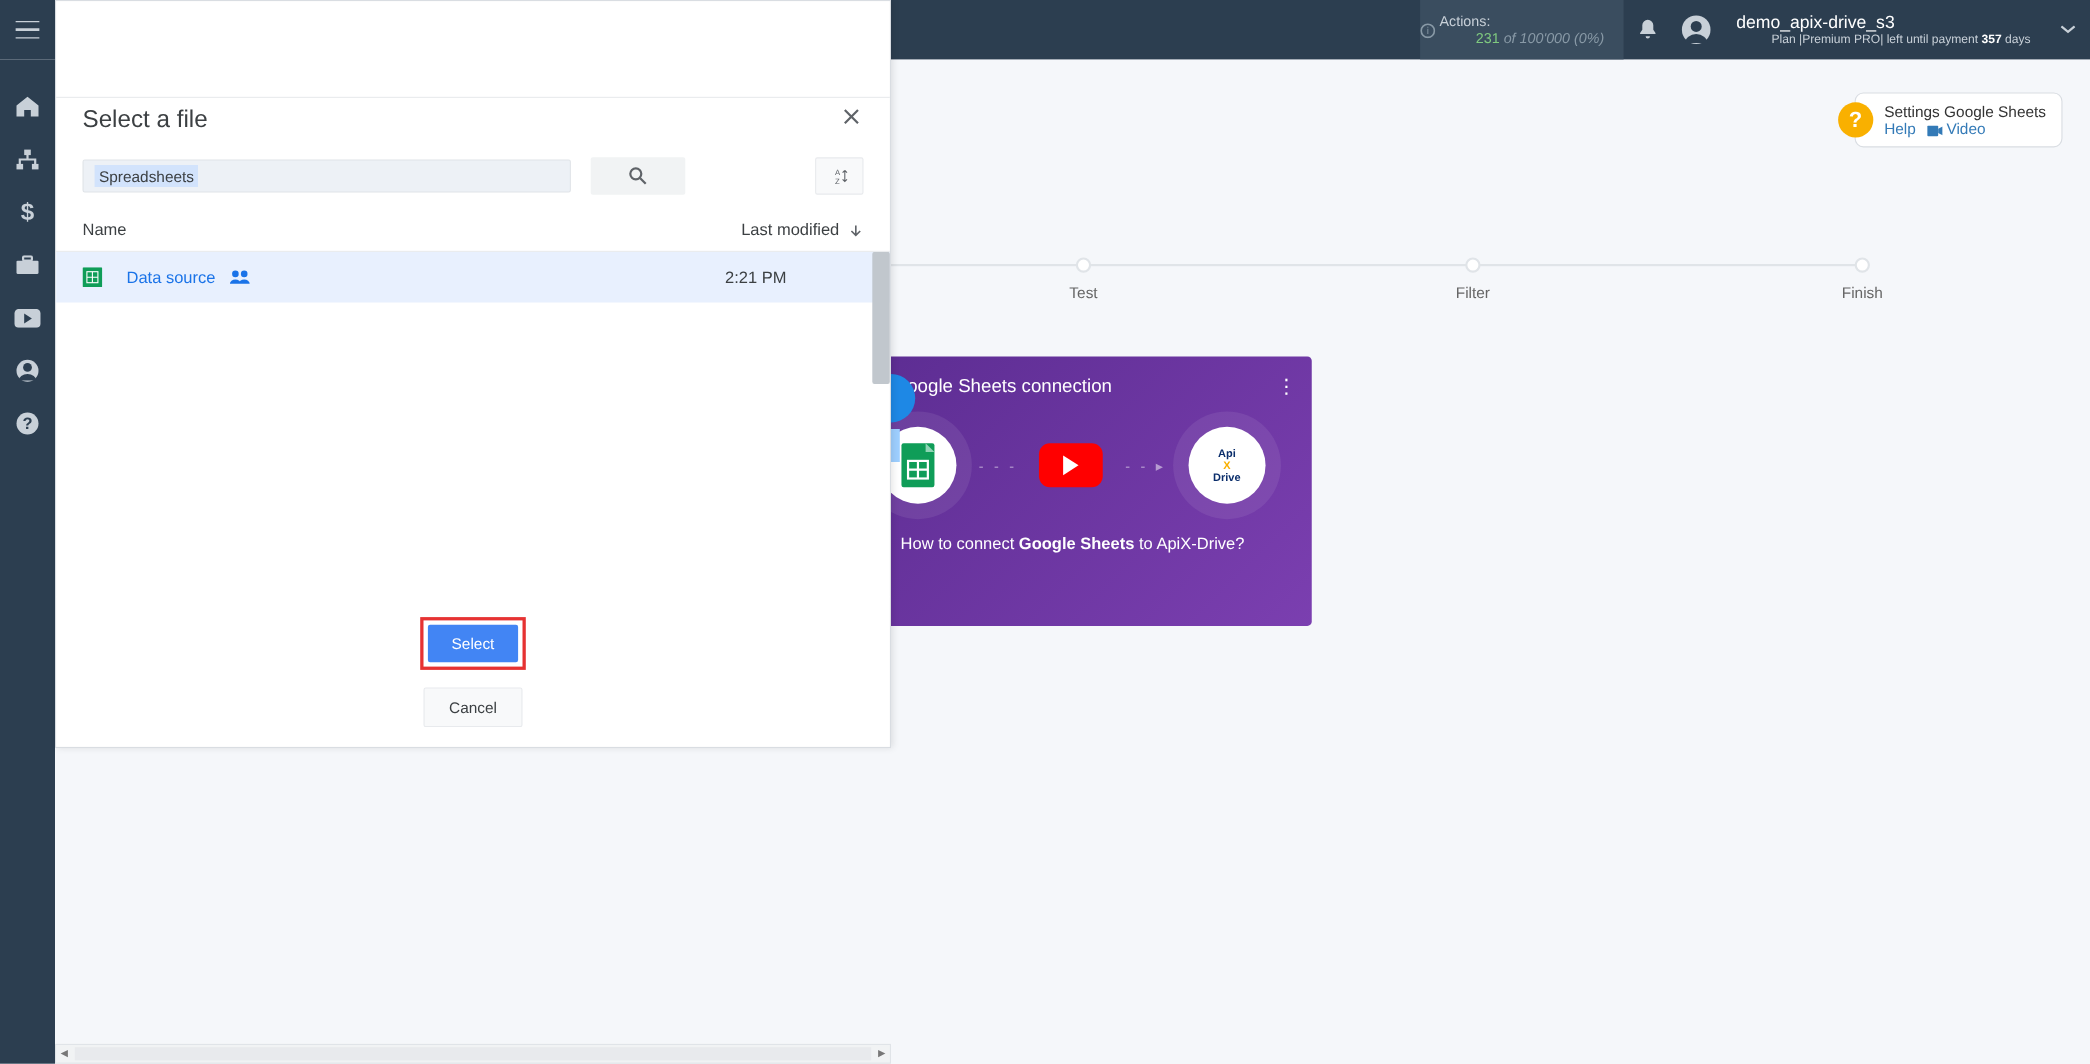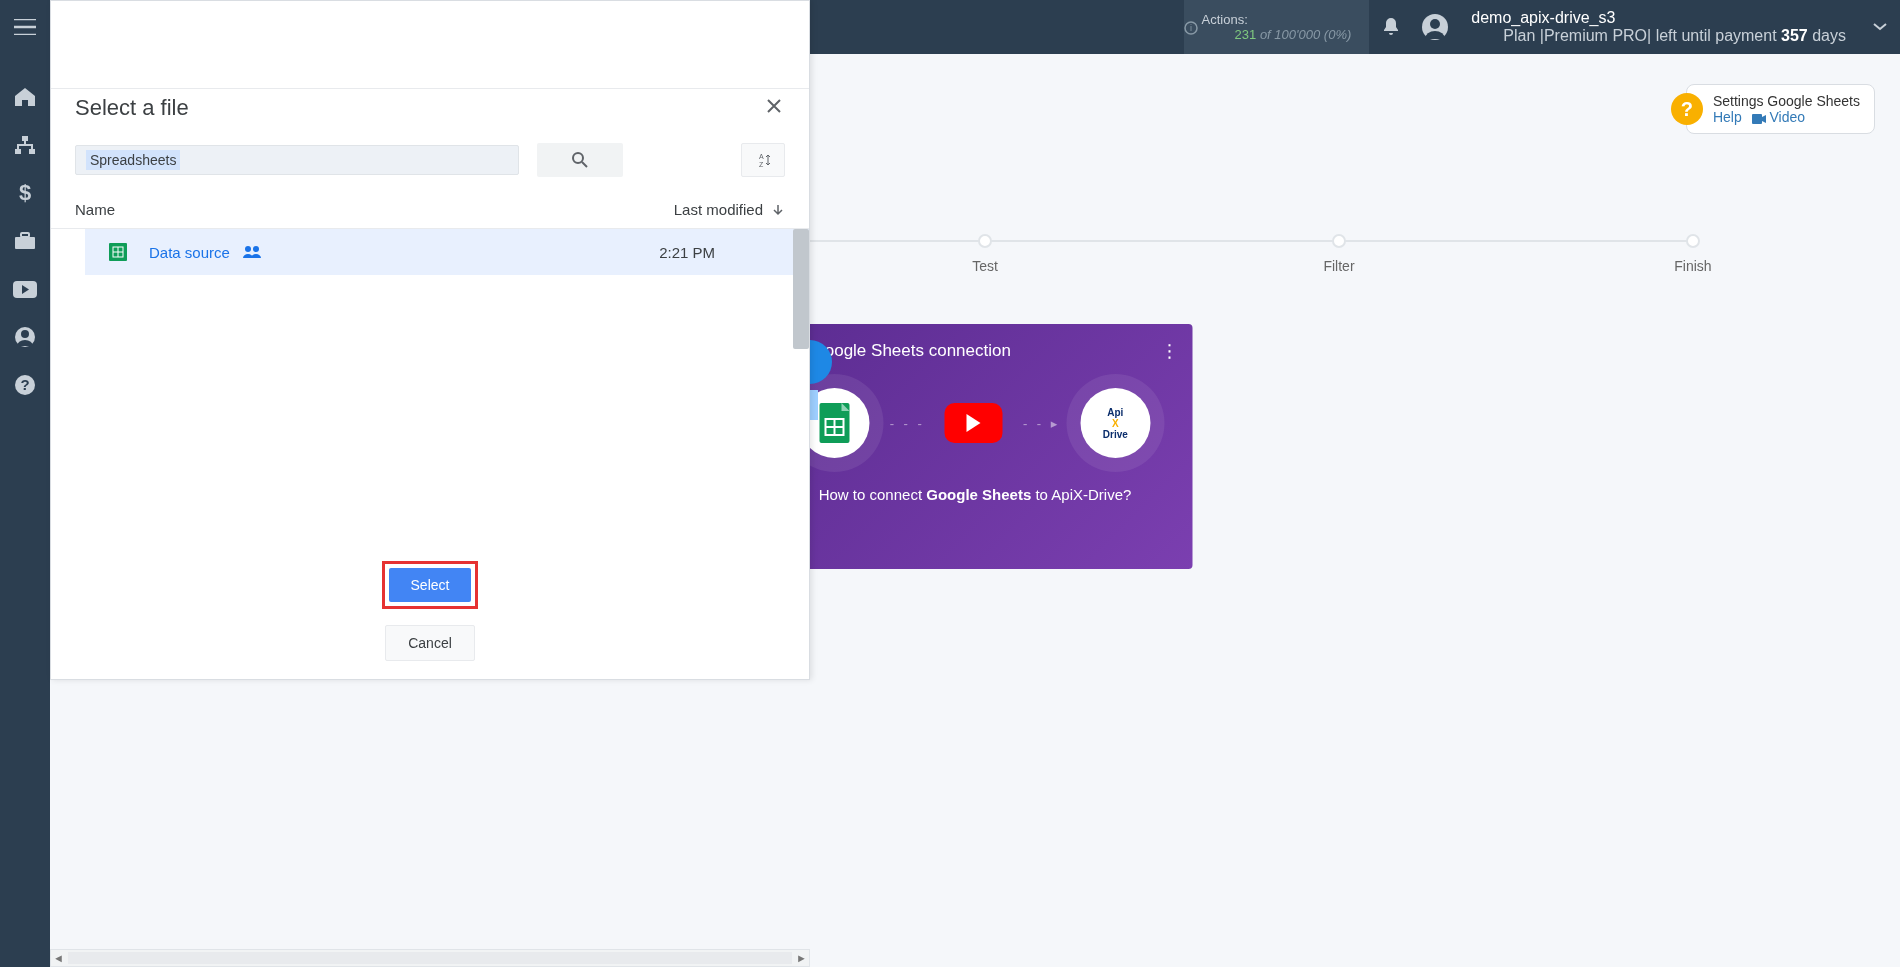--- a/index.html
+++ b/index.html
@@ -9,21 +9,21 @@
 .top-header { position: absolute; top: 0; left: 0; right: 0; height: 54px; background: #2c3e50; display: flex; align-items: center; color: #c8d0d8; z-index: 5; }
 .hamburger { width: 50px; height: 54px; display: flex; align-items: center; justify-content: center; cursor: pointer; }
 .top-header .right { margin-left: auto; display: flex; align-items: center; height: 100%; }
 .actions-box { background: #3a4d5f; height: 100%; padding: 8px 18px; display: flex; flex-direction: column; justify-content: center; font-size: 13px; }
 .actions-box .line2 { font-size: 13px; }
 .actions-box .green { color: #7fc97f; margin-left: 33px; }
 .actions-box .gray { color: #8899a6; font-style: italic; }
 .bell-box, .user-icon-box { width: 44px; height: 100%; display: flex; align-items: center; justify-content: center; }
 .user-info { padding: 6px 14px; font-size: 13px; }
 .user-info .name { color: #fff; font-size: 16px; }
-.user-info .plan { color: #c8d0d8; font-size: 16px; padding-left: 32px; }
+.user-info .plan { color: #c8d0d8; font-size: 11px; padding-left: 32px; }
 .user-info .days { font-weight: bold; color: #fff; }
 .expand-box { width: 40px; display: flex; align-items: center; justify-content: center; }
 
 
 .left-sidebar { position: absolute; top: 54px; left: 0; width: 50px; bottom: 0; background: #2c3e50; display: flex; flex-direction: column; align-items: center; padding-top: 30px; gap: 22px; z-index: 5; }
 .sidebar-icon { width: 26px; height: 26px; display: flex; align-items: center; justify-content: center; color: #c8d0d8; cursor: pointer; }
 
 
 .main-area { position: absolute; top: 54px; left: 50px; right: 0; bottom: 0; background: #f5f7fa; }
 
@@ -70,21 +70,21 @@
 .search-row { display: flex; align-items: center; padding: 4px 24px 14px; gap: 18px; }
 .chip { background: #edf1f6; border: 1px solid #e0e4e8; border-radius: 2px; padding: 6px 10px; width: 444px; text-align: left; font-size: 14px; color: #3c4043; }
 .chip span { background: #d2e3fc; padding: 2px 4px; }
 .search-btn { width: 86px; height: 34px; background: #f1f3f4; border-radius: 2px; display: flex; align-items: center; justify-content: center; cursor: pointer; }
 .sort-btn { width: 44px; height: 34px; background: #f8f9fa; border: 1px solid #e8eaed; border-radius: 2px; display: flex; align-items: center; justify-content: center; margin-left: auto; font-size: 12px; color: #5f6368; cursor: pointer; }
 
 .cols-row { display: flex; padding: 10px 24px; border-bottom: 1px solid #e8eaed; font-size: 15px; color: #3c4043; }
 .cols-row .name { flex: 1; }
 .cols-row .mod { display: flex; align-items: center; gap: 8px; }
 
-.file-list { flex: 1; overflow-y: auto; position: relative; padding-left: 34px; }
+.file-list { flex: 1; overflow-y: auto; position: relative; }
 .file-row { display: flex; align-items: center; padding: 14px 24px; background: #e8f0fe; font-size: 15px; }
 .file-row .sheets-ico { width: 18px; height: 18px; margin-right: 22px; }
 .file-row .fname { color: #1a73e8; margin-right: 12px; }
 .file-row .people { color: #1a73e8; }
 .file-row .time { margin-left: auto; color: #3c4043; padding-right: 70px; }
 .file-scrollbar { position: absolute; right: 0; top: 0; width: 16px; height: 120px; background: #c1c7cd; border-radius: 2px; }
 
 .picker-footer { padding: 18px 24px; display: flex; gap: 16px; align-items: center; border-top: 1px solid #fff; flex-direction: column; }
 .select-btn-wrap { border: 3px solid #e63232; padding: 4px; }
 .select-btn { background: #4285f4; color: #fff; border: none; padding: 9px 22px; font-size: 14px; cursor: pointer; border-radius: 2px; }

